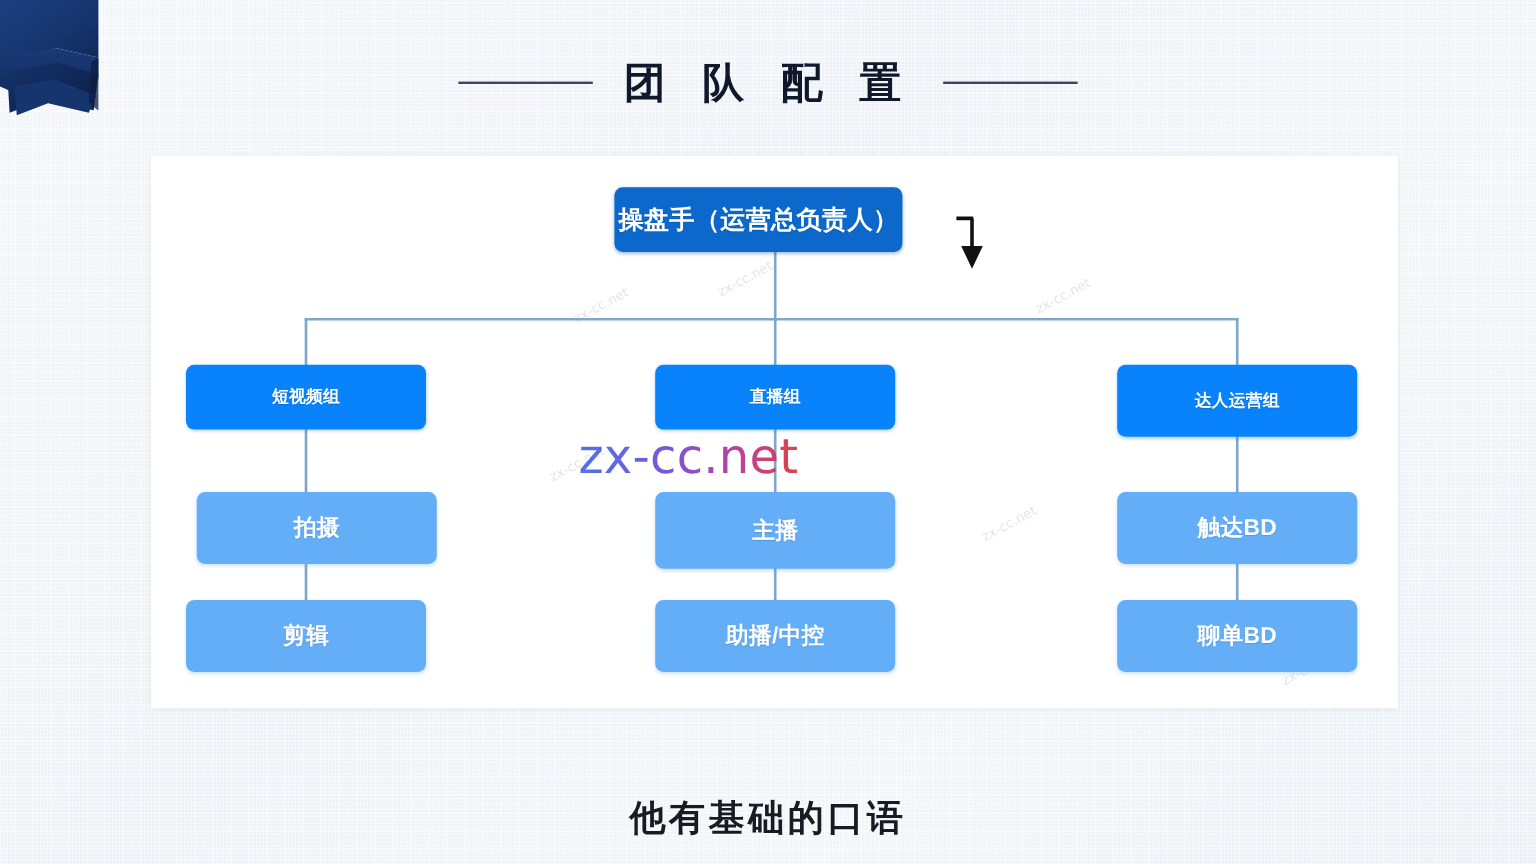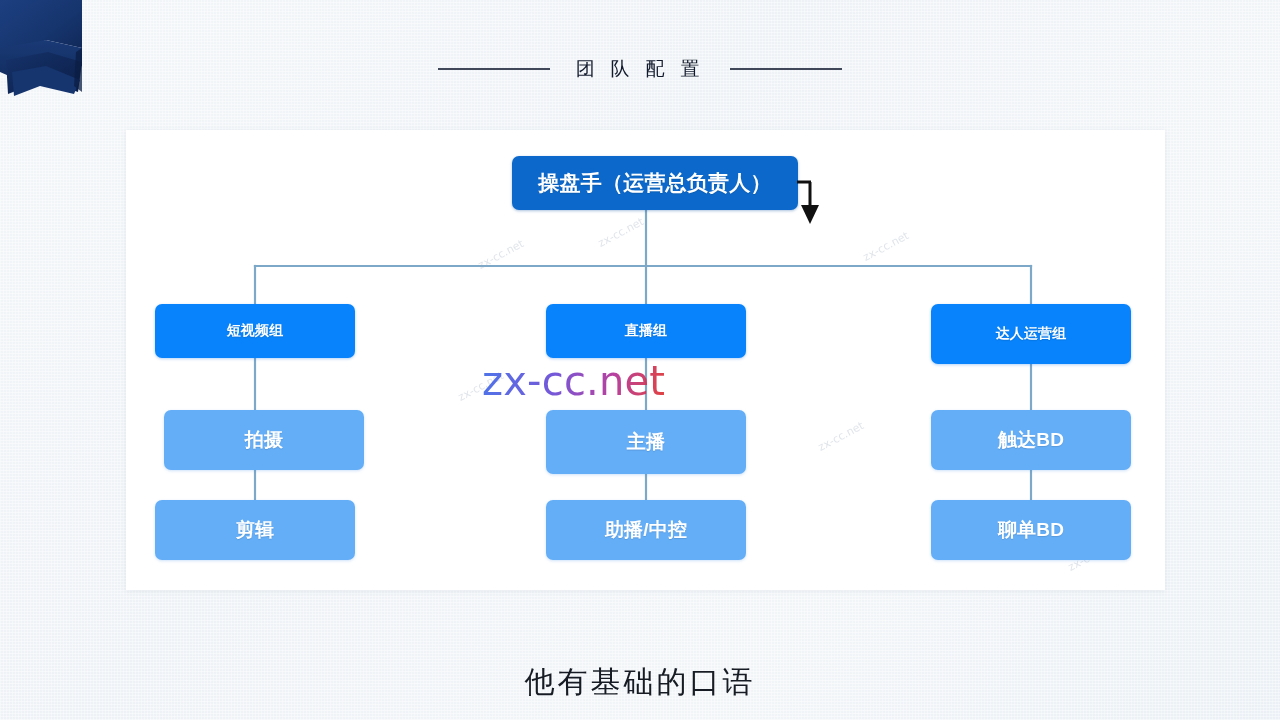--- a/index.html
+++ b/index.html
@@ -31,21 +31,21 @@
   #ribbon { position:absolute; left:0; top:0; width:132px; height:124px; }
 
   
   #header {
     position:absolute; left:0; top:40px; width:1280px; height:58px;
     display:flex; align-items:center; justify-content:center; gap:26px;
   }
   .rule { width:112px; height:2px; background:#20283c; opacity:.85; }
   #title {
     font-family:"DejaVu Serif","Liberation Serif", serif;
-    font-size:19px; font-weight:400; color:#10182b;
+    font-size:35px; font-weight:700; color:#10182b;
     letter-spacing:.26em; white-space:nowrap;
   }
 
   
   #card {
     position:absolute; left:126px; top:130px;
     width:1039px; height:460px;
     background:#ffffff;
     box-shadow:0 1px 5px rgba(100,120,150,.10);
   }
@@ -119,21 +119,21 @@
     font-family:"DejaVu Sans", sans-serif;
     font-size:11px; color:#9aa8bb; opacity:.30;
     transform:rotate(-28deg); white-space:nowrap; pointer-events:none;
   }
 
   
   #subtitle {
     position:absolute; left:0; top:662px; width:1280px;
     text-align:center;
     font-family:"DejaVu Serif","Liberation Serif", serif;
-    font-size:30px; font-weight:400; color:#171c24;
+    font-size:30px; font-weight:700; color:#171c24;
     letter-spacing:.10em;
   }
 </style>
 </head>
 <body>
 
 <div id="slide">
 
   <div id="texture"></div>
 
@@ -192,21 +192,21 @@
       </svg>
 
       <div class="wm-tiny" style="left:350px; top:118px;">zx-cc.net</div>
       <div class="wm-tiny" style="left:470px; top:96px;">zx-cc.net</div>
       <div class="wm-tiny" style="left:735px; top:110px;">zx-cc.net</div>
       <div class="wm-tiny" style="left:60px;  top:200px;">zx-cc.net</div>
       <div class="wm-tiny" style="left:330px; top:250px;">zx-cc.net</div>
       <div class="wm-tiny" style="left:690px; top:300px;">zx-cc.net</div>
       <div class="wm-tiny" style="left:940px; top:420px;">zx-cc.net</div>
 
-      <div class="node lv1" style="left:386px; top:26px; width:286px; height:54px;">操盘手（运营总负责人）</div>
+      <div class="node lv1" style="left:386px; top:26px; width:240px; height:54px;">操盘手（运营总负责人）</div>
 
       <div class="node lv2" style="left:29px; top:174px; width:200px; height:54px;">短视频组</div>
 
       <div class="node lv2" style="left:420px; top:174px; width:200px; height:54px;">直播组</div>
 
       <div class="node lv2" style="left:805px; top:174px; width:200px; height:60px;">达人运营组</div>
 
       <div class="node lv3" style="left:38px; top:280px; width:200px; height:60px;">拍摄</div>
 
       <div class="node lv3" style="left:29px; top:370px; width:200px; height:60px;text-align:right;">剪辑</div>

